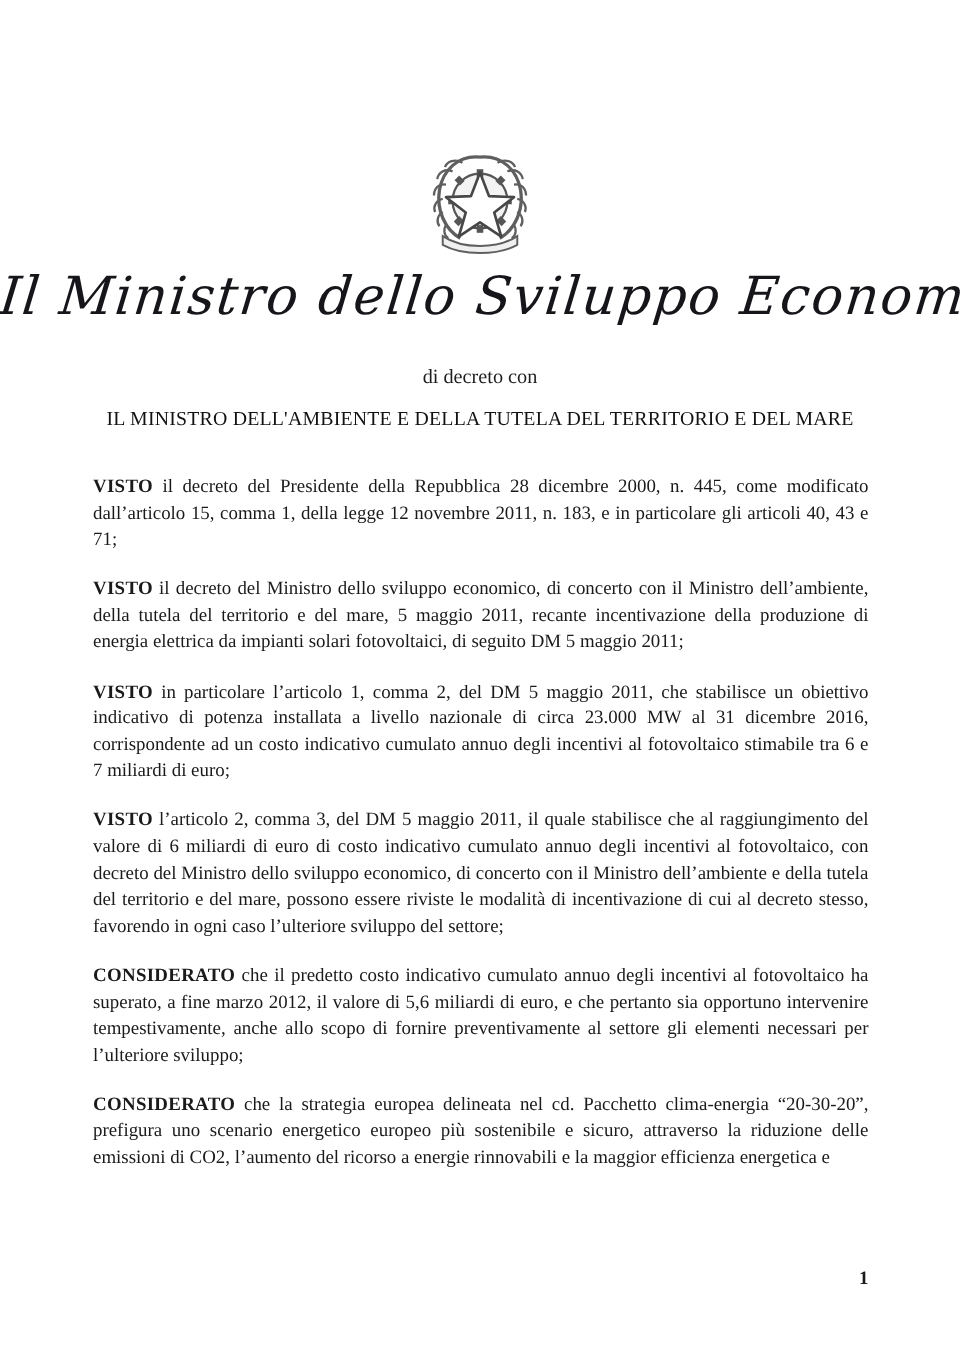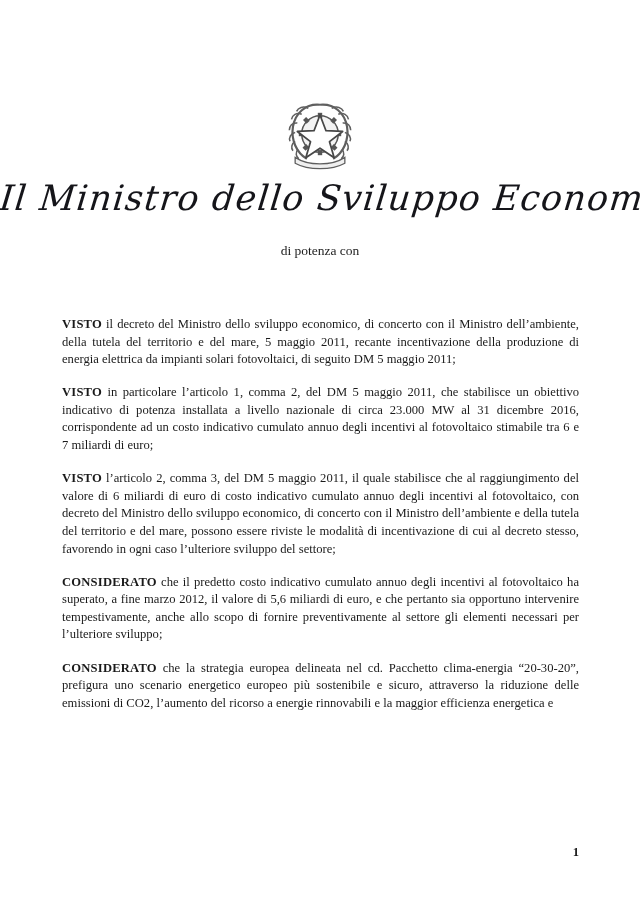--- a/index.html
+++ b/index.html
@@ -152,24 +152,28 @@
       </g>
 
       <path d="M50 26 L58.2 47.5 L81 48.5 L63 62.5 L69.4 84.5 L50 71.5 L30.6 84.5 L37 62.5 L19 48.5 L41.8 47.5 Z" fill="#ffffff" stroke="#2e2e2e" stroke-width="2.4" stroke-linejoin="round"></path>
 
       <path d="M16 84 C34 96 66 96 84 84 L84 92 C66 102 34 102 16 92 Z" fill="#efefef" stroke="#4a4a4a" stroke-width="1.8"></path>
     </svg>
   </div>
 
   <div class="title-script">Il Ministro dello Sviluppo Economico</div>
 
-  <div class="concerto">di potenza con</div>
+  <div class="concerto">di decreto con</div>
 
+  <div class="subtitle">IL MINISTRO DELL'AMBIENTE E DELLA TUTELA DEL TERRITORIO E DEL MARE</div>
 
   <div class="body-block">
+    <p class="para">
+      <span class="lead">VISTO</span><span> il decreto del Presidente della Repubblica 28 dicembre 2000, n. 445, come modificato dall’articolo 15, comma 1, della legge 12 novembre 2011, n. 183, e in particolare gli articoli 40, 43 e 71;</span>
+    </p>
     <p class="para">
       <span class="lead">VISTO</span><span> il decreto del Ministro dello sviluppo economico, di concerto con il Ministro dell’ambiente, della tutela del territorio e del mare, 5 maggio 2011, recante incentivazione della produzione di energia elettrica da impianti solari fotovoltaici, di seguito DM 5 maggio 2011;</span>
     </p>
     <p class="para">
       <span class="lead">VISTO</span><span> in particolare l’articolo 1, comma 2, del DM 5 maggio 2011, che stabilisce un obiettivo indicativo di potenza installata a livello nazionale di circa 23.000 MW al 31 dicembre 2016, corrispondente ad un costo indicativo cumulato annuo degli incentivi al fotovoltaico stimabile tra 6 e 7 miliardi di euro;</span>
     </p>
     <p class="para">
       <span class="lead">VISTO</span><span> l’articolo 2, comma 3, del DM 5 maggio 2011, il quale stabilisce che al raggiungimento del valore di 6 miliardi di euro di costo indicativo cumulato annuo degli incentivi al fotovoltaico, con decreto del Ministro dello sviluppo economico, di concerto con il Ministro dell’ambiente e della tutela del territorio e del mare, possono essere riviste le modalità di incentivazione di cui al decreto stesso, favorendo in ogni caso l’ulteriore sviluppo del settore;</span>
     </p>
     <p class="para">

